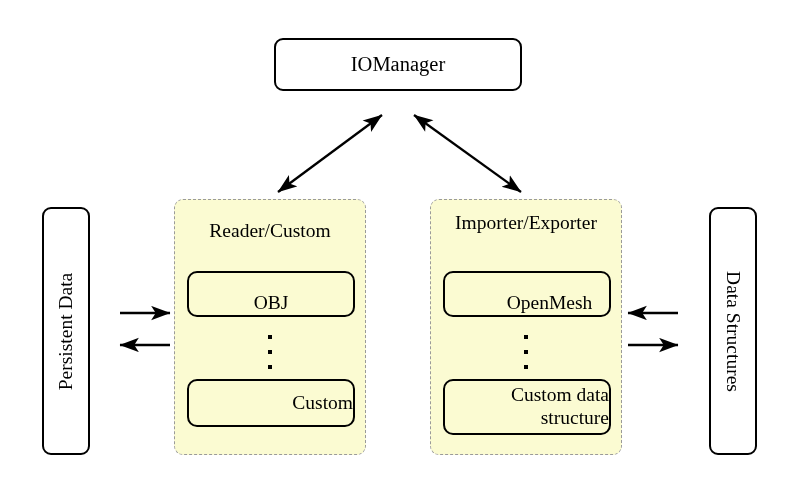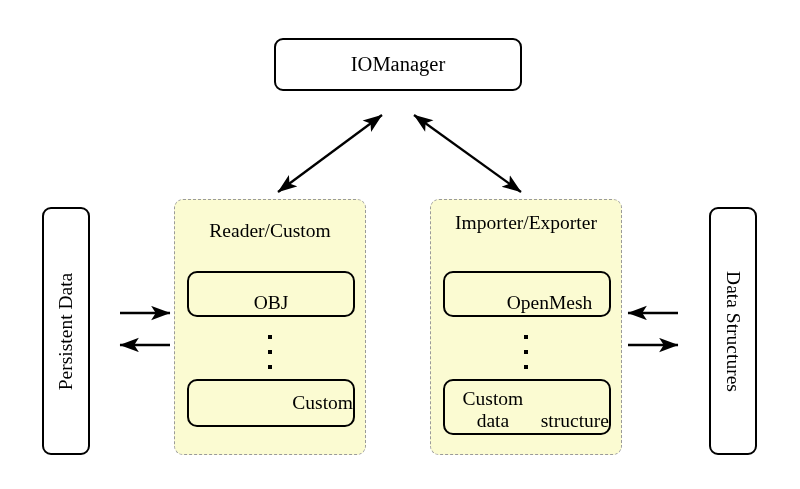--- a/index.html
+++ b/index.html
@@ -173,19 +173,19 @@
     <div class="inner-box" style="left:12px; top:71px; width:168px; height:46px;padding-left:45px;">
       <span>OpenMesh</span>
     </div>
 
     <div class="vdots" style="left:50%; margin-left:-2px; top:135px;">
       <i></i>
         <i></i>
         <i></i>
     </div>
 
-    <div class="inner-box" style="left:12px; top:179px; width:168px; height:56px; flex-direction:row;">
+    <div class="inner-box" style="left:12px; top:179px; width:168px; height:56px; flex-direction:column;">
       <span>Custom data</span>
       <span>structure</span>
     </div>
   </div>
 
 </div>
 
 </body></html>

